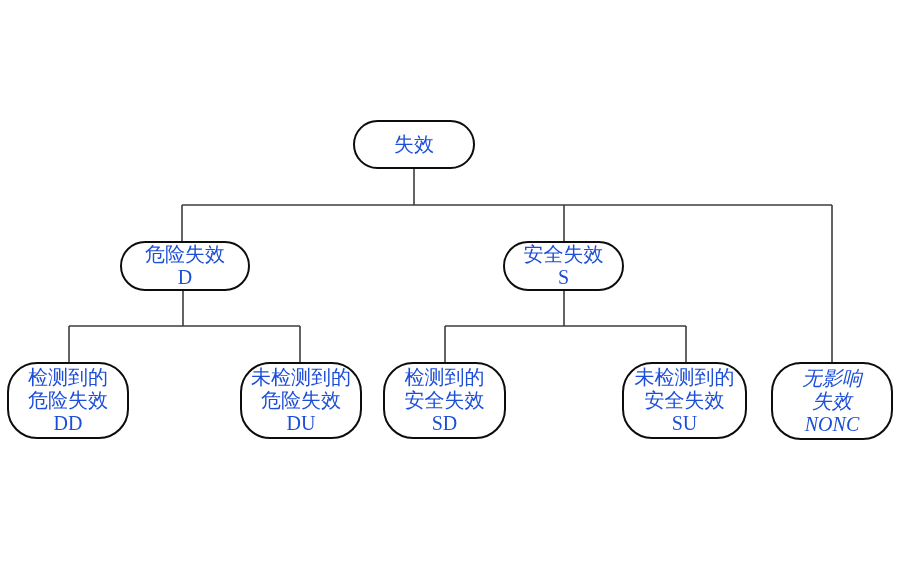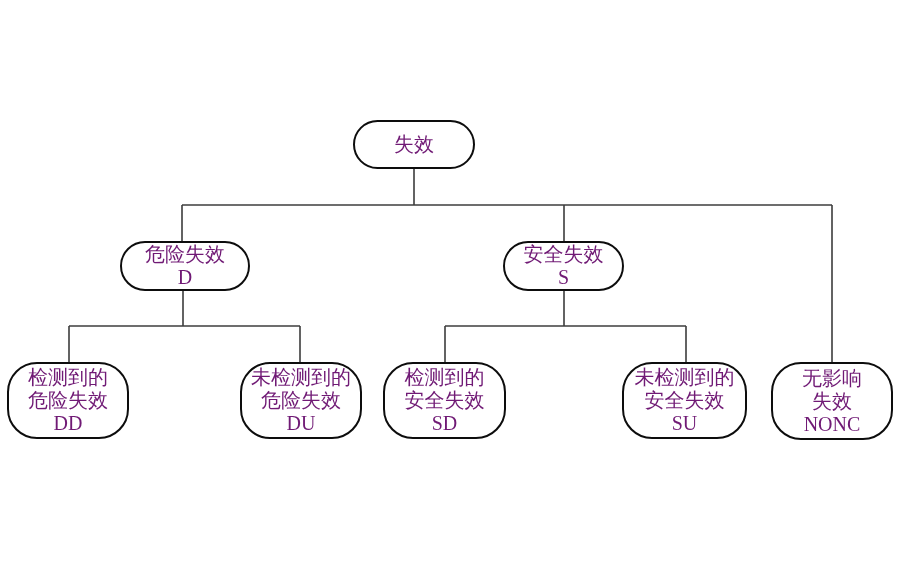--- a/index.html
+++ b/index.html
@@ -18,39 +18,39 @@
   .node {
     position: absolute;
     box-sizing: border-box;
     border: 2.5px solid #0d0d0d;
     background: #ffffff;
     display: flex;
     flex-direction: column;
     align-items: center;
     justify-content: center;
     text-align: center;
-    color: #701a75;
+    color: #1d4ed8;
     z-index: 2;
   }
   .node .ln {
     display: block;
     font-size: 20px;
     line-height: 23px;
     white-space: nowrap;
   }
   
   .n-root  { left: 353px; top: 120px; width: 122px; height: 49px; border-radius: 25px; }
   .n-d     { left: 120px; top: 241px; width: 130px; height: 50px; border-radius: 25px; }
   .n-s     { left: 503px; top: 241px; width: 121px; height: 50px; border-radius: 25px; }
   
   .n-dd    { left: 7px;   top: 362px; width: 122px; height: 77px; border-radius: 30px; }
   .n-du    { left: 240px; top: 362px; width: 122px; height: 77px; border-radius: 30px; }
   .n-sd    { left: 383px; top: 362px; width: 123px; height: 77px; border-radius: 30px; }
   .n-su    { left: 622px; top: 362px; width: 125px; height: 77px; border-radius: 30px; }
-  .n-nonc  { left: 771px; top: 362px; width: 122px; height: 78px; border-radius: 30px; }
+  .n-nonc  { left: 771px; top: 362px; width: 122px; height: 78px; border-radius: 30px; font-style: italic; }
 </style>
 </head>
 <body>
 
 <div class="canvas">
 
   <svg class="connectors" width="900" height="562" viewBox="0 0 900 562">
 
     <path d="M414,168 L414,205" fill="none" stroke="#3c3c3c" stroke-width="1.6"></path>
 

